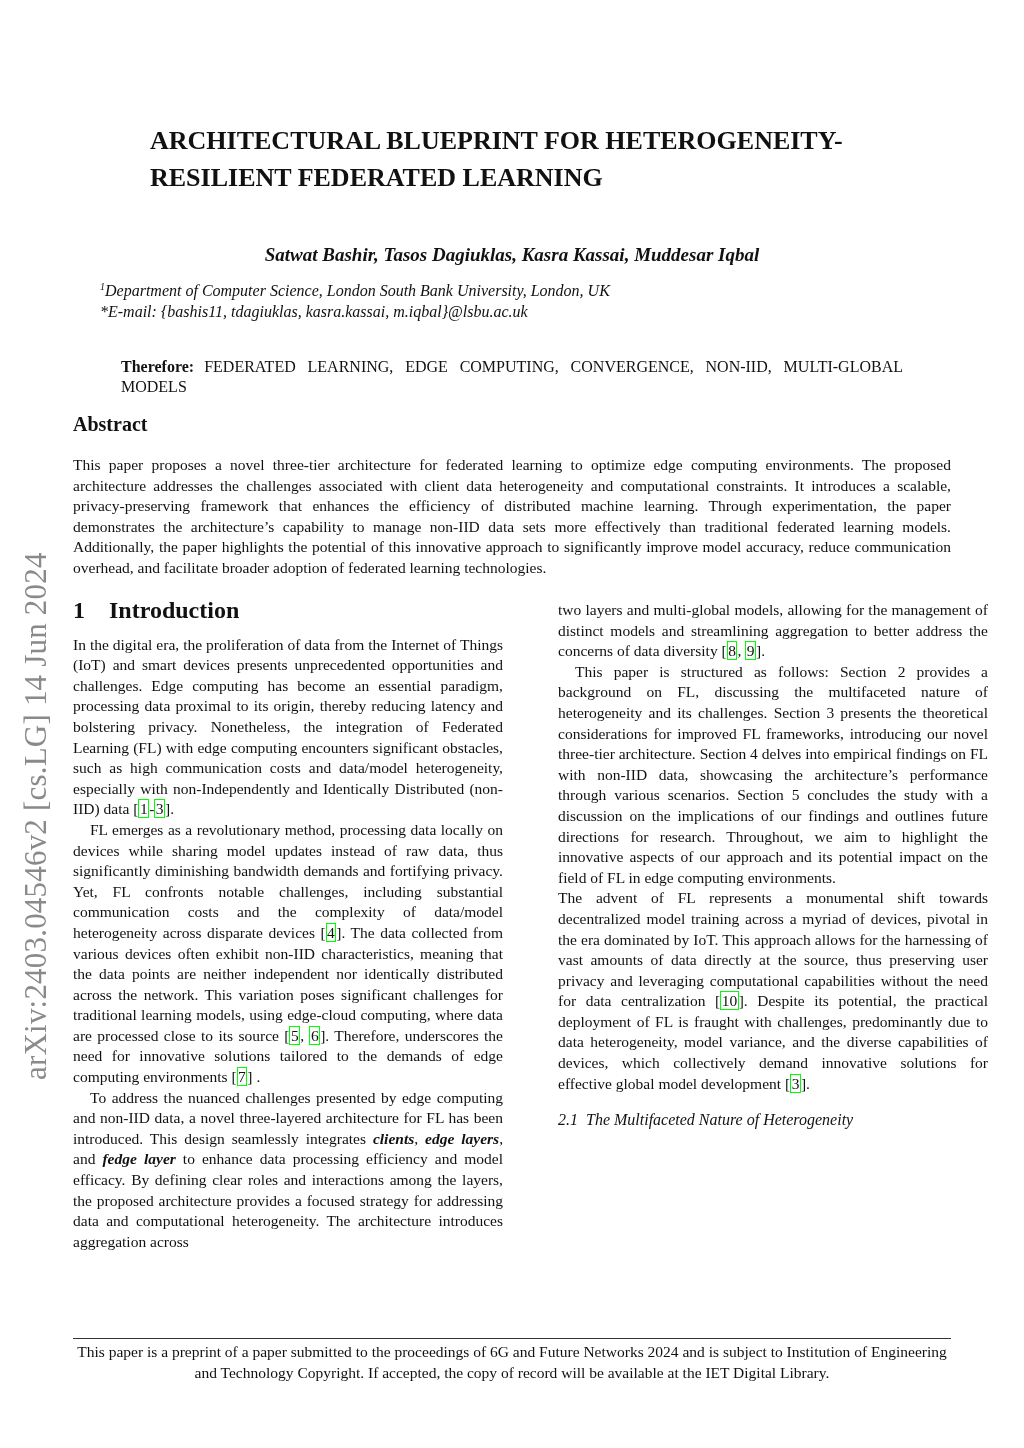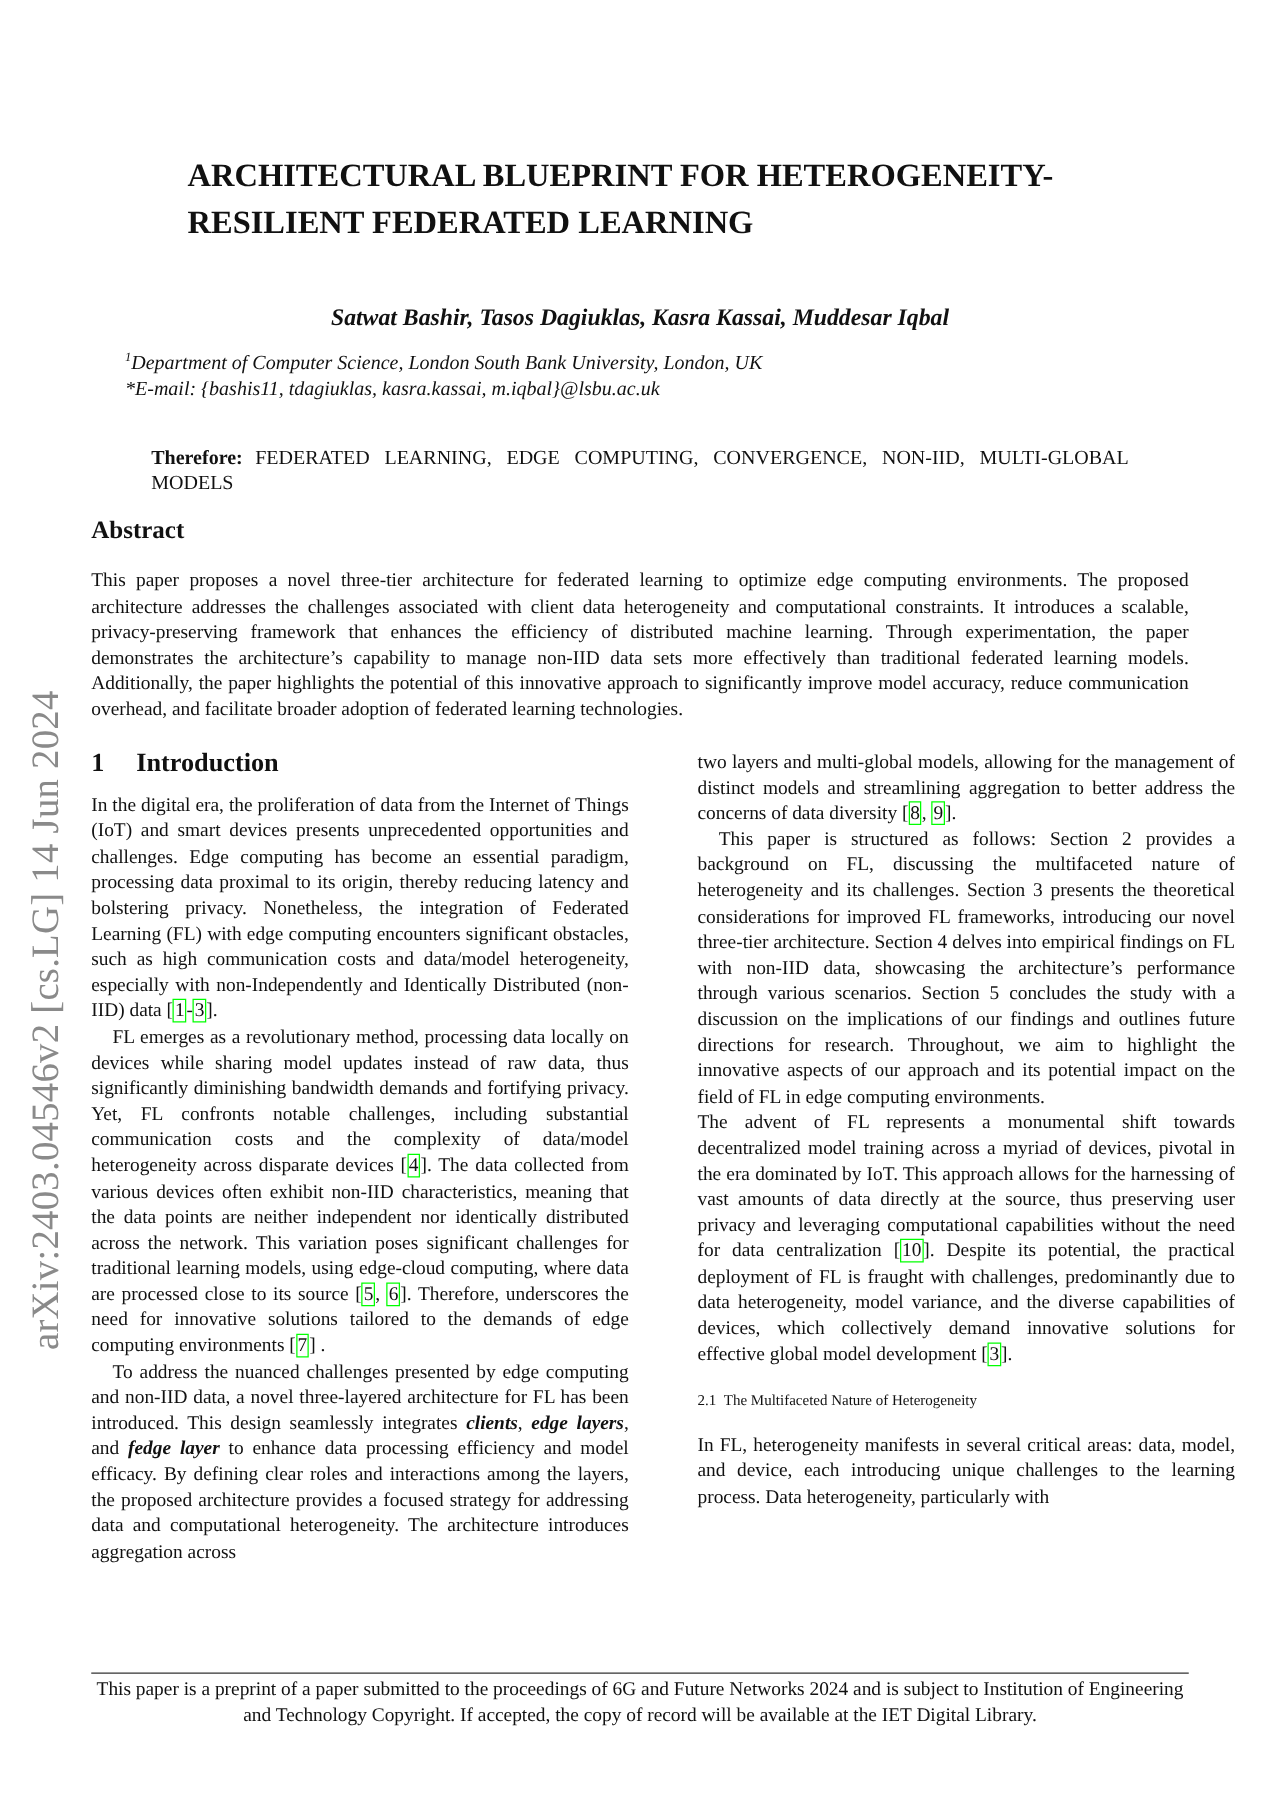--- a/index.html
+++ b/index.html
@@ -35,23 +35,23 @@
   }
   .abstract {
     position: absolute; left: 73px; width: 878px; top: 455px;
     font-size: 15.5px; line-height: 20.6px; text-align: justify; margin: 0;
   }
   .col { position: absolute; width: 430px; font-size: 15.5px; line-height: 20.6px; }
   .col-left { left: 73px; top: 600px; }
   .col-right { left: 522px; top: 600px; margin-left: 36px; }
   .col p { margin: 0; text-align: justify; }
   .col p.indent { text-indent: 17px; }
-  .sec-h { font-weight: bold; font-size: 21px; margin: 0 0 14px 0; }
+  .sec-h { font-weight: bold; font-size: 24px; margin: 0 0 14px 0; }
   .sec-h .num { display: inline-block; width: 36px; }
-  .subsec-h { font-size: 12px; margin: 16px 0 16px 0; }
+  .subsec-h { font-style: italic; font-size: 16px; margin: 16px 0 16px 0; }
   .cite { border: 1.5px solid #00ff00; padding: 0 0.5px; }
   .footer-rule {
     position: absolute; left: 73px; width: 878px; top: 1338px;
     border-top: 1px solid #333;
   }
   .footer {
     position: absolute; left: 73px; width: 878px; top: 1342px;
     text-align: center; font-size: 15.5px; line-height: 20.6px;
   }
 </style>
@@ -79,17 +79,16 @@
   <p class="indent"><span>To address the nuanced challenges presented by edge computing and non-IID data, a novel three-layered architecture for FL has been introduced. This design seamlessly integrates </span><b><i>clients</i></b><span>, </span><b><i>edge layers</i></b><span>, and </span><b><i>fedge layer</i></b><span id="p3-split"> to enhance data processing efficiency and model efficacy. By defining clear roles and interactions among the layers, the proposed architecture provides a focused strategy for addressing data and computational heterogeneity. The architecture introduces aggregation across</span></p>
 </div>
 
 <div class="col col-right">
   <p><span id="p3-cont">two layers and multi-global models, allowing for the management of distinct models and streamlining aggregation to better address the concerns of data diversity </span>[<span class="cite">8</span>, <span class="cite">9</span>]<span>.</span></p>
   <p class="indent">This paper is structured as follows: Section 2 provides a background on FL, discussing the multifaceted nature of heterogeneity and its challenges. Section 3 presents the theoretical considerations for improved FL frameworks, introducing our novel three-tier architecture. Section 4 delves into empirical findings on FL with non-IID data, showcasing the architecture’s performance through various scenarios. Section 5 concludes the study with a discussion on the implications of our findings and outlines future directions for research. Throughout, we aim to highlight the innovative aspects of our approach and its potential impact on the field of FL in edge computing environments.</p>
 
   <p><span>The advent of FL represents a monumental shift towards decentralized model training across a myriad of devices, pivotal in the era dominated by IoT. This approach allows for the harnessing of vast amounts of data directly at the source, thus preserving user privacy and leveraging computational capabilities without the need for data centralization </span>[<span class="cite">10</span>]<span>. Despite its potential, the practical deployment of FL is fraught with challenges, predominantly due to data heterogeneity, model variance, and the diverse capabilities of devices, which collectively demand innovative solutions for effective global model development </span>[<span class="cite">3</span>]<span>.</span></p>
 
   <div class="subsec-h"><span>2.1</span>&nbsp;&nbsp;<span>The Multifaceted Nature of Heterogeneity</span></div>
-  <p>In FL, heterogeneity manifests in several critical areas: data, model, and device, each introducing unique challenges to the learning process. Data heterogeneity, particularly with</p>
 </div>
 
 <div class="footer-rule"></div>
 <div class="footer">This paper is a preprint of a paper submitted to the proceedings of 6G and Future Networks 2024 and is subject to Institution of Engineering and Technology Copyright. If accepted, the copy of record will be available at the IET Digital Library.</div>
 
 </body></html>

